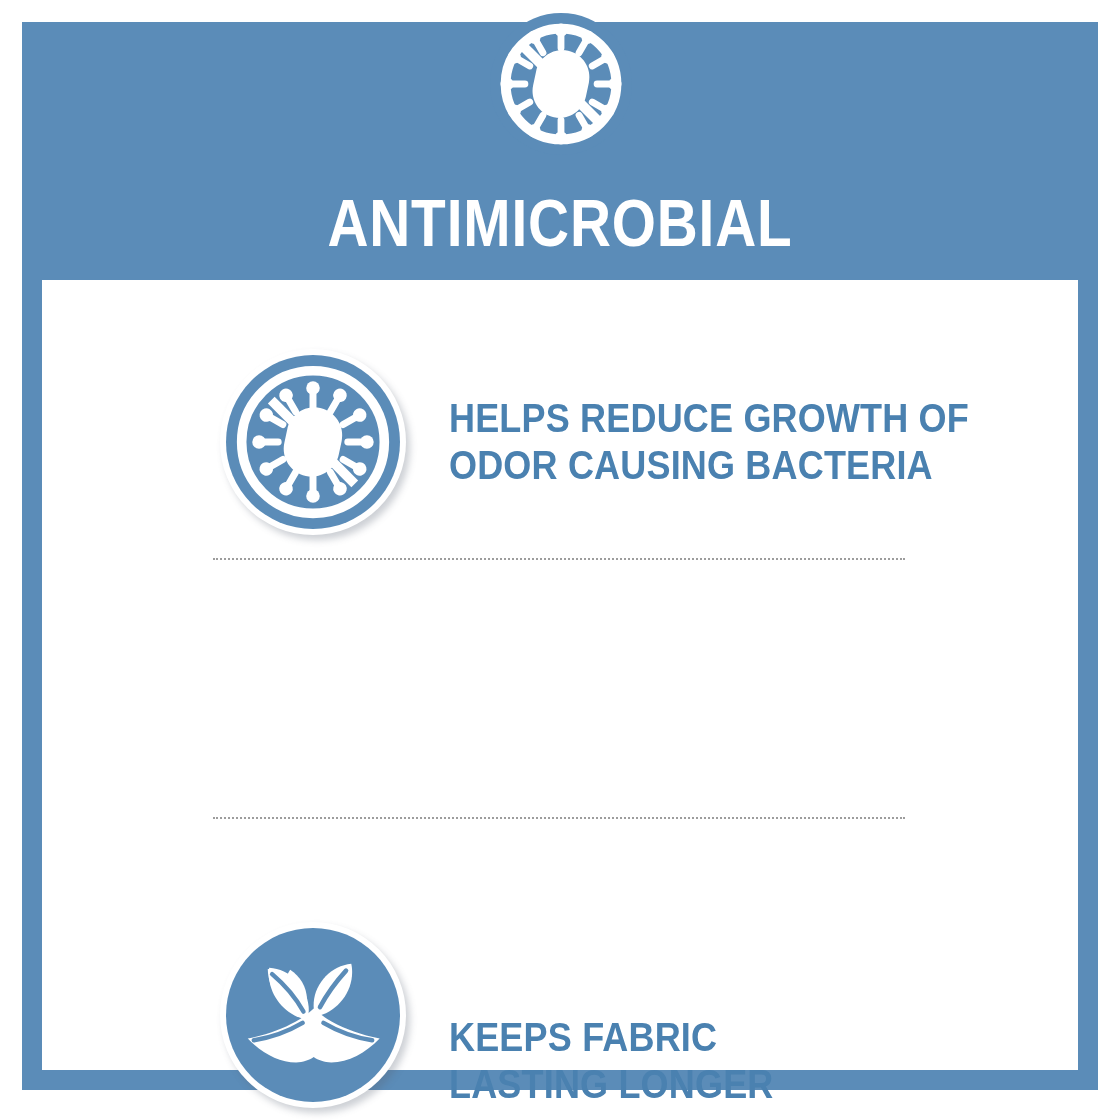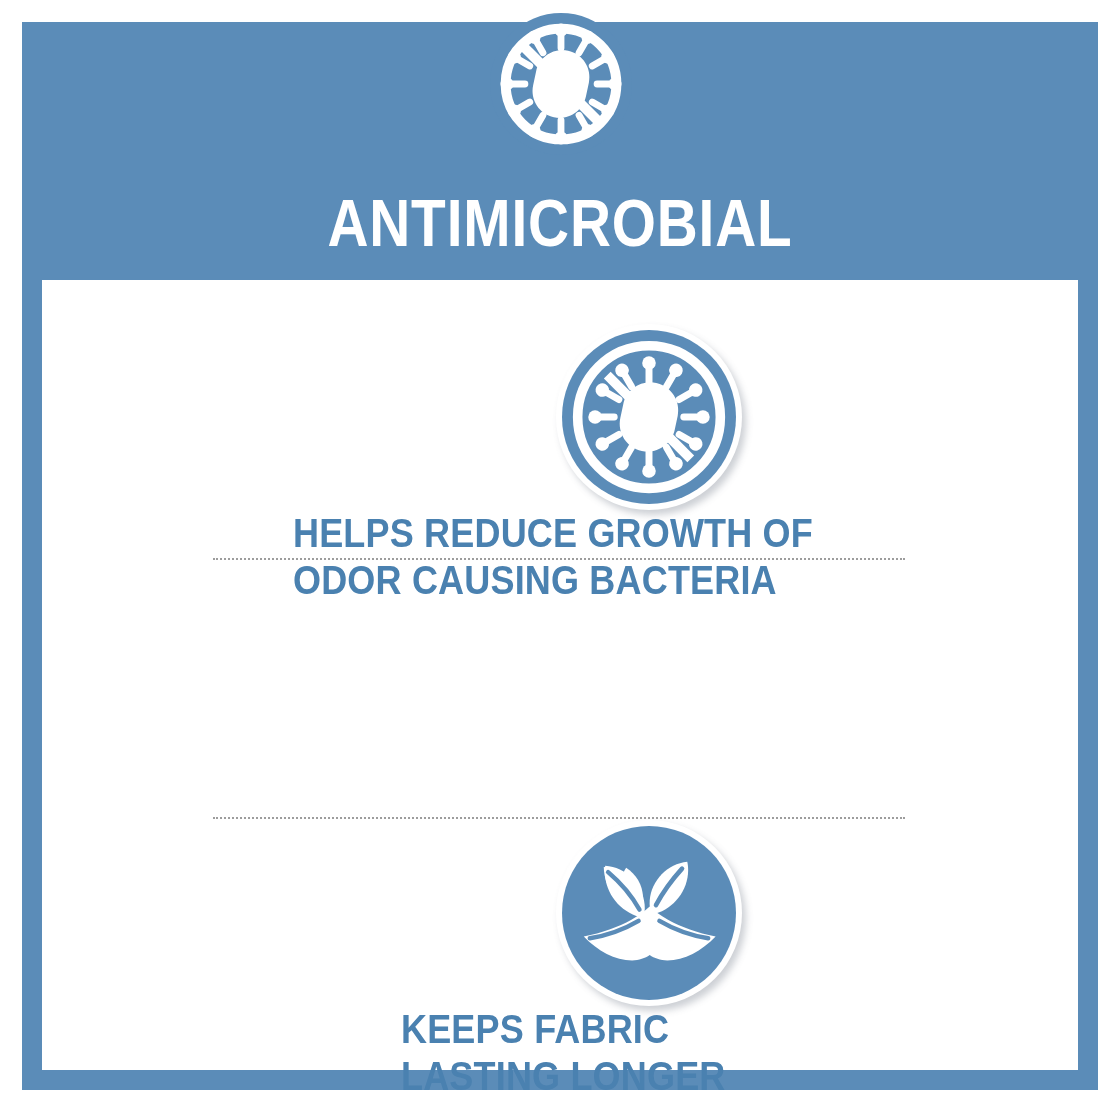--- a/index.html
+++ b/index.html
@@ -91,25 +91,24 @@
     height: 790px;
   }
 
   .row {
     position: absolute;
     left: 0;
     width: 1036px;
     height: 236px;
     display: flex;
     align-items: center;
-    flex-direction: column;
   }
   .row-1 { top: 44px; }
   .row-2 { top: 303px; }
-  .row-3 { top: 540px; }
+  .row-3 { top: 592px; align-items: flex-end; }
 
   .badge {
     position: relative;
     flex: 0 0 auto;
     width: 186px;
     height: 186px;
     margin-left: 178px;
     border-radius: 50%;
     background: #ffffff;
     box-shadow: 4px 5px 7px rgba(90, 100, 115, 0.30);

